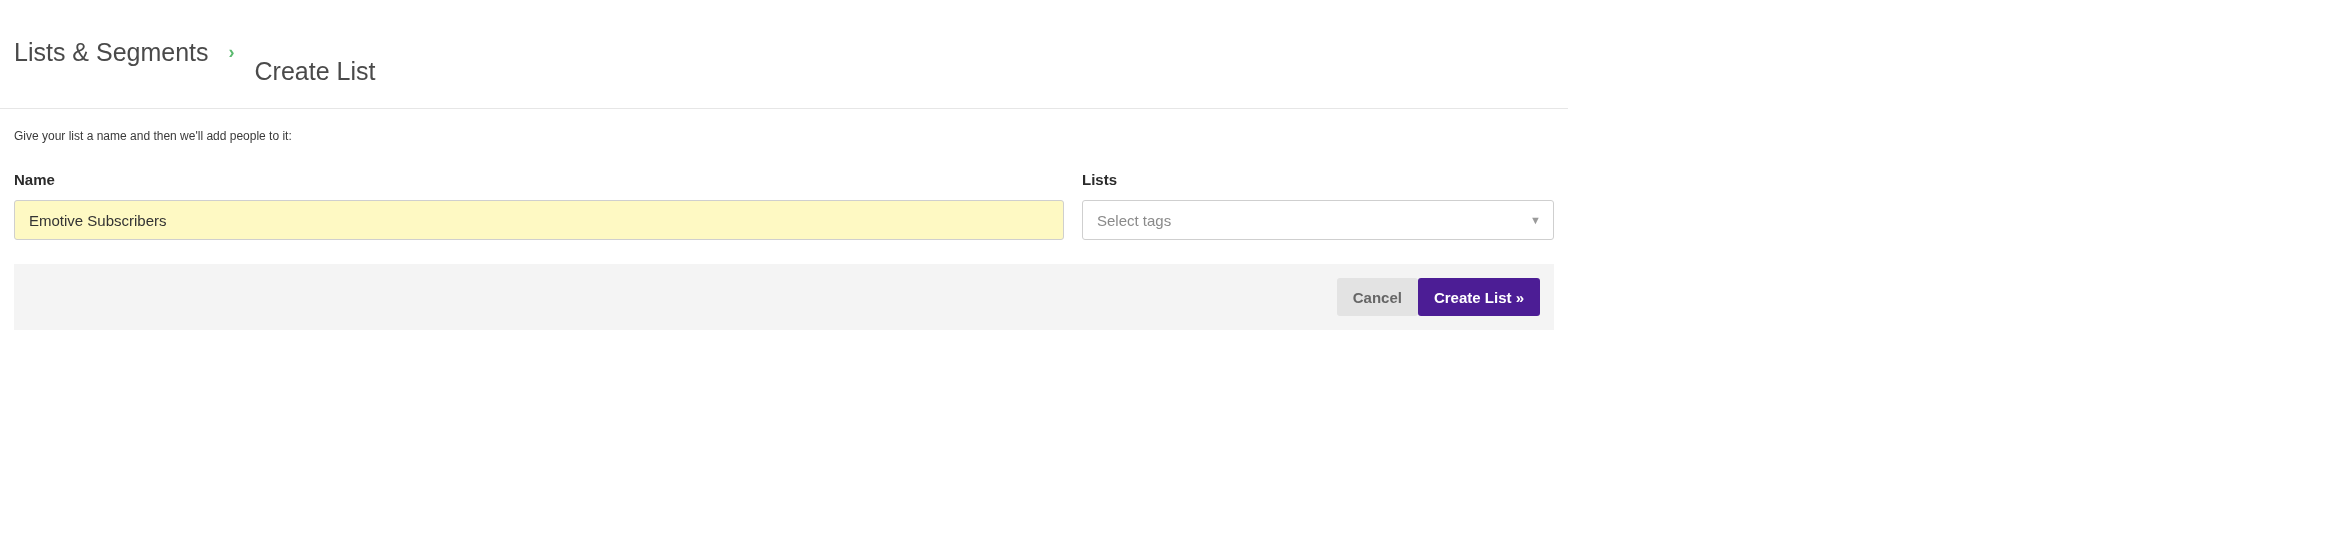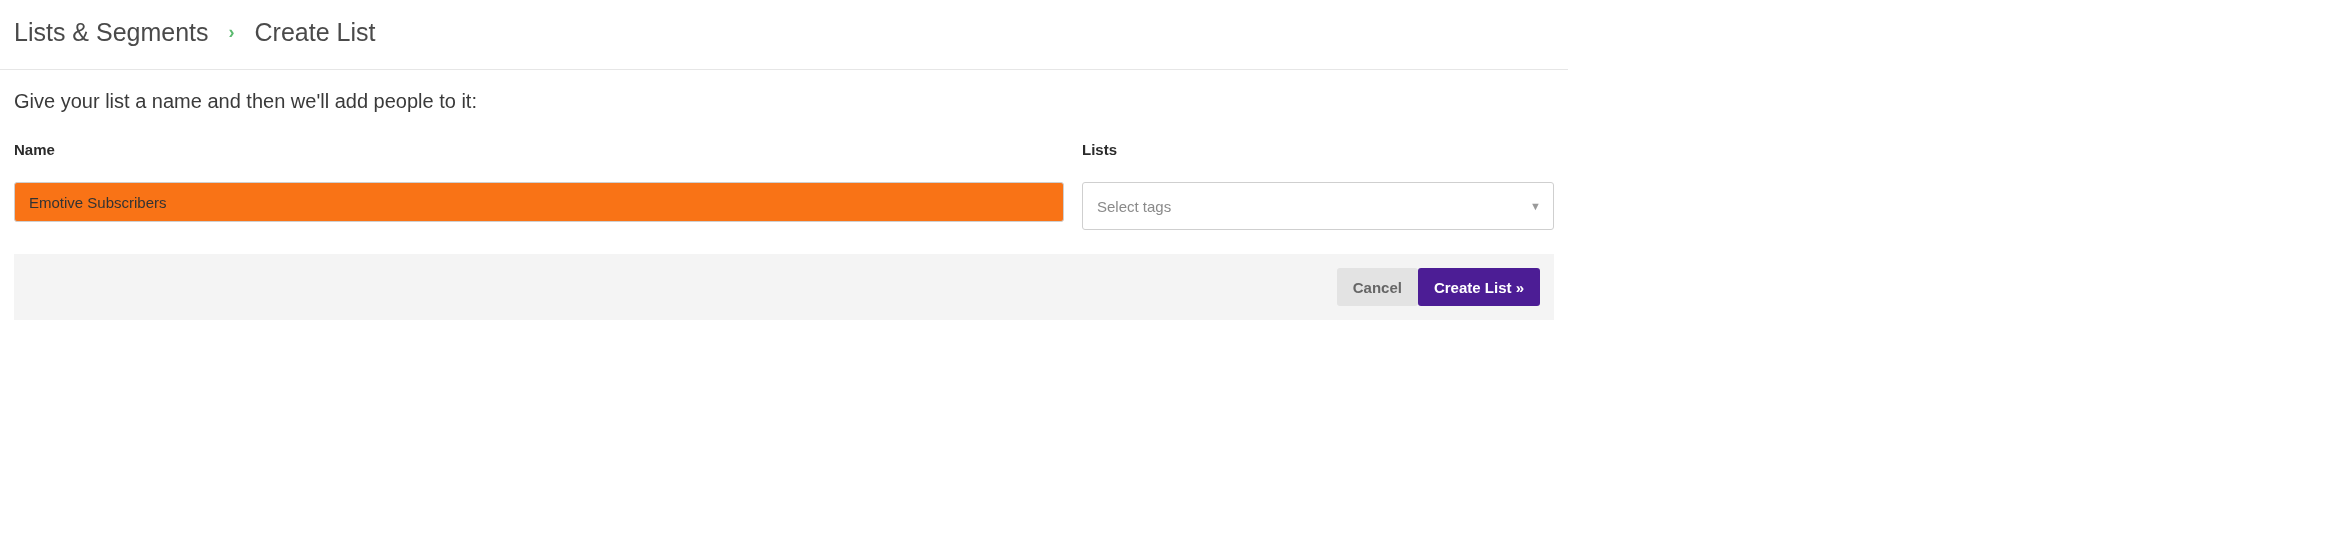--- a/index.html
+++ b/index.html
@@ -25,26 +25,27 @@
       color: #4a4a4a;
       cursor: pointer;
     }
     .breadcrumb-sep {
       color: #5bba6f;
       font-size: 18px;
       font-weight: 600;
     }
     .breadcrumb-current {
       color: #4a4a4a;
+      margin-top: 39px;
     }
     .content {
       padding: 20px 14px 0 14px;
     }
     .intro {
-      font-size: 20px;
+      font-size: 12px;
       color: #3a3a3a;
       margin-bottom: 28px;
     }
     .form-row {
       display: flex;
       gap: 18px;
       margin-bottom: 24px;
     }
     .field-name {
       flex: 0 0 1050px;
@@ -53,35 +54,35 @@
     }
     .field-tags {
       flex: 1;
       display: flex;
       flex-direction: column;
     }
     .label {
       font-size: 15px;
       font-weight: 600;
       color: #2b2b2b;
-      margin-bottom: 24px;
+      margin-bottom: 12px;
     }
     .text-input {
       height: 40px;
       border: 1px solid #cfcfcf;
       border-radius: 3px;
       padding: 0 14px;
       font-size: 15px;
       color: #333;
-      background: #f97316;
+      background: #fef9c3;
       outline: none;
     }
     .select-wrap {
       position: relative;
-      height: 48px;
+      height: 40px;
       border: 1px solid #cfcfcf;
       border-radius: 3px;
       background: #fff;
       display: flex;
       align-items: center;
       padding: 0 14px;
       cursor: pointer;
     }
     .select-placeholder {
       color: #8a8a8a;

